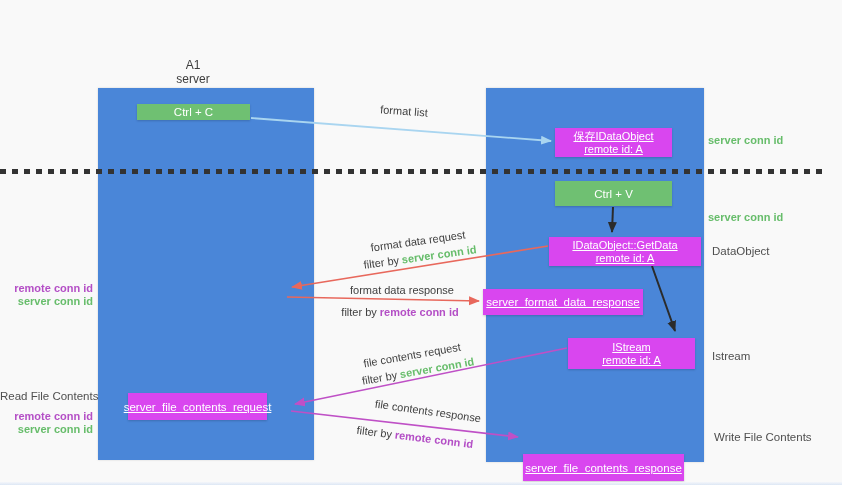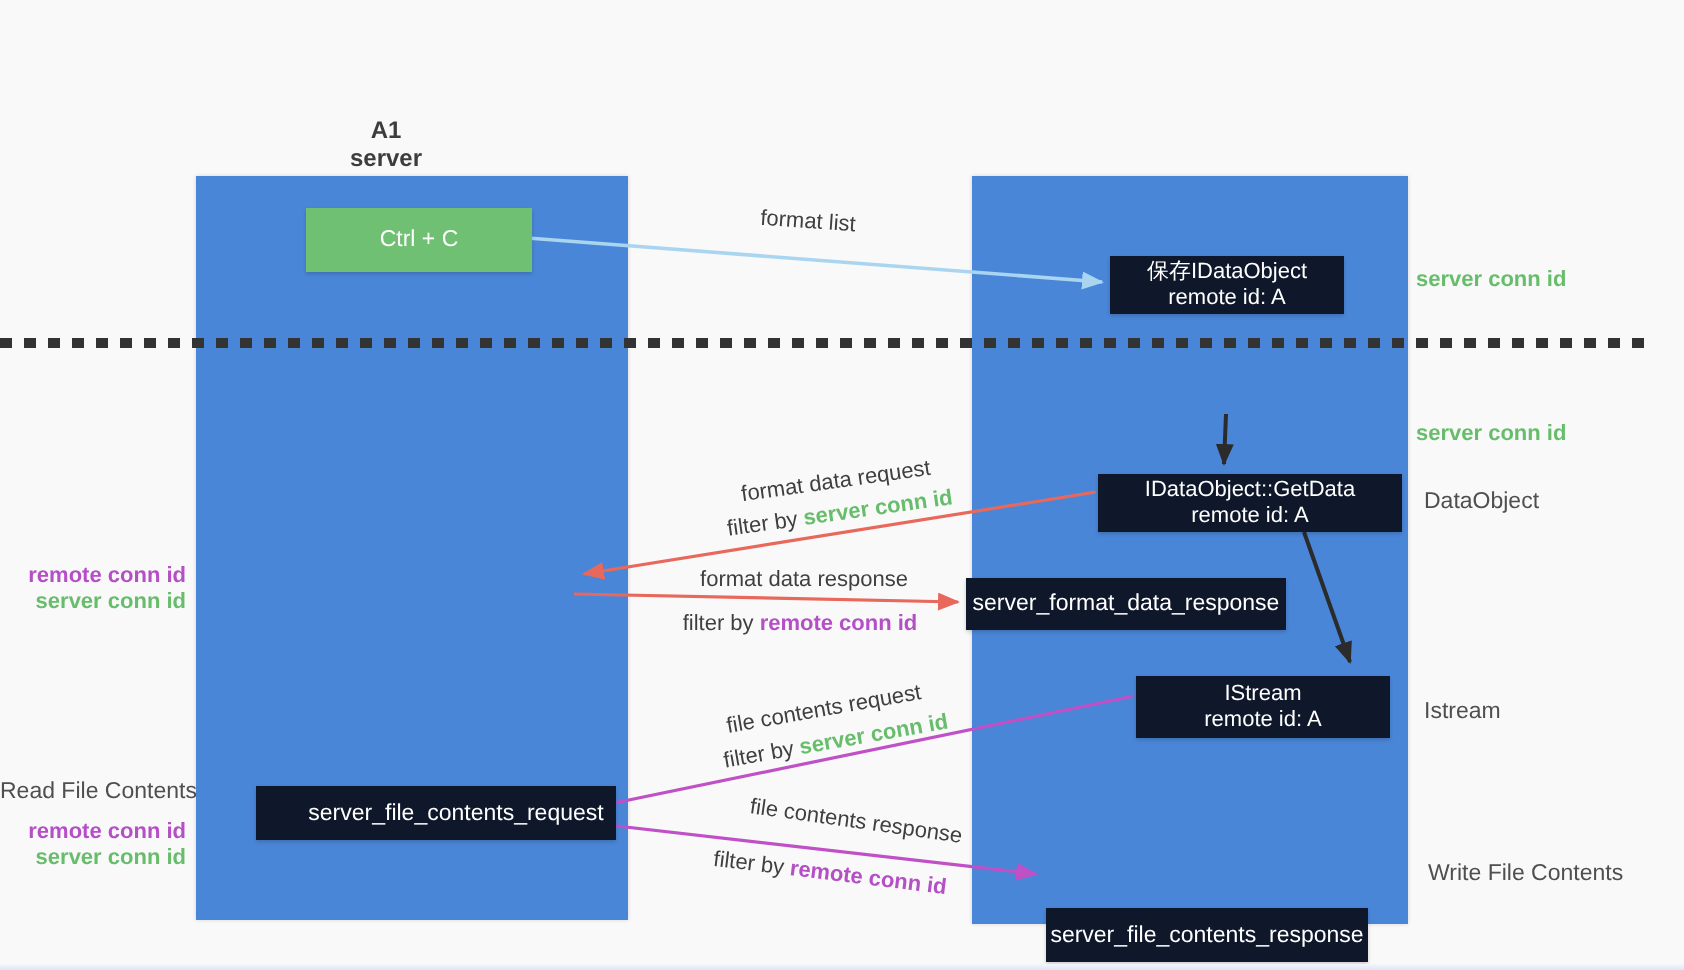--- a/index.html
+++ b/index.html
@@ -8,21 +8,21 @@
 
   .col{position:absolute; background:#4a86d8; box-shadow:0 0 2px rgba(0,0,0,.15);}
   .col-header{position:absolute; text-align:center; font-size:12px; color:#3d3d3d; line-height:14px;}
 
   .title{position:absolute; left:310px; top:8px; width:200px; text-align:center;
          font-size:15.5px; color:#3d3d3d; line-height:20px;}
 
   .node{position:absolute; display:flex; flex-direction:column; align-items:center; justify-content:center;
         color:#fff; text-align:center; box-shadow:0 1px 2px rgba(0,0,0,.18);}
   .node.green{background:#6fc072;}
-  .node.orange{background:#0f172a;}
+  .node.orange{background:#d946ef;text-decoration:underline;}
   .node .l1,.node .l2{font-size:11px; line-height:13px; white-space:nowrap;}
   .node.single{font-size:11.5px; white-space:nowrap;}
 
   .dashline{position:absolute; left:0; top:169px; width:826px; height:5px;
             background:repeating-linear-gradient(90deg,#333 0 6px,transparent 6px 12px);}
 
   .flow-label{position:absolute; font-size:11px; color:#3f3f3f; white-space:nowrap;}
   .flow-label .green{color:#67bd6b; font-weight:bold; margin-left:3px;}
   .flow-label .purple{color:#b44fc6; font-weight:bold; margin-left:3px;}
 
@@ -35,21 +35,21 @@
   svg.arrows{position:absolute; left:0; top:0; pointer-events:none;}
   .bottom-strip{position:absolute; left:0; bottom:0; width:842px; height:3px;
                 background:linear-gradient(#f4f6fa,#dde7f5);}
 </style>
 </head>
 <body>
 
 <div id="canvas">
 
 
-  <div class="col-header" style="left:133px; top:58px; width:120px;font-weight:bold;">
+  <div class="col-header" style="left:133px; top:58px; width:120px;">
     <div>A1</div>
     <div>server</div>
   </div>
 
   <div class="col" style="left:98px; top:88px; width:216px; height:372px;"></div>
   <div class="col" style="left:486px; top:88px; width:218px; height:374px;"></div>
 
   <div class="dashline"></div>
 
   <svg class="arrows" width="842" height="485">
@@ -69,42 +69,43 @@
     </defs>
     <line x1="251" y1="118" x2="551" y2="141" stroke="#a9d5f0" stroke-width="1.8" marker-end="url(#ah-blue)"></line>
     <line x1="613" y1="207" x2="612" y2="232" stroke="#2b2b2b" stroke-width="2" marker-end="url(#ah-black)"></line>
     <line x1="548" y1="246" x2="292" y2="287" stroke="#e8685c" stroke-width="1.6" marker-end="url(#ah-red)"></line>
     <line x1="287" y1="297" x2="479" y2="301" stroke="#e8685c" stroke-width="1.6" marker-end="url(#ah-red)"></line>
     <line x1="652" y1="266" x2="675" y2="331" stroke="#2b2b2b" stroke-width="2" marker-end="url(#ah-black)"></line>
     <line x1="567" y1="348" x2="295" y2="404" stroke="#bf50c6" stroke-width="1.6" marker-end="url(#ah-magenta)"></line>
     <line x1="291" y1="411" x2="518" y2="437" stroke="#bf50c6" stroke-width="1.6" marker-end="url(#ah-magenta)"></line>
   </svg>
 
-  <div class="node green single" style="left:137px; top:104px; width:113px; height:32px;margin-left:16px;">Ctrl + C</div>
+  <div class="node green single" style="left:137px; top:104px; width:113px; height:16px;">Ctrl + C</div>
 
   <div class="node orange" style="left:555px; top:128px; width:117px; height:29px;">
     <div class="l1">保存IDataObject</div>
     <div class="l2">remote id: A</div>
   </div>
 
+  <div class="node green single" style="left:555px; top:181px; width:117px; height:25px;">Ctrl + V</div>
 
   <div class="node orange" style="left:549px; top:237px; width:152px; height:29px;">
     <div class="l1">IDataObject::GetData</div>
     <div class="l2">remote id: A</div>
   </div>
 
 
   <div class="node orange single" style="left:483px; top:289px; width:160px; height:26px;">server_format_data_response</div>
 
   <div class="node orange" style="left:568px; top:338px; width:127px; height:31px;">
     <div class="l1">IStream</div>
     <div class="l2">remote id: A</div>
   </div>
 
-  <div class="node orange single" style="left:128px; top:393px; width:160px; height:27px;padding-left:20px;">server_file_contents_request</div>
+  <div class="node orange single" style="left:128px; top:393px; width:139px; height:27px;">server_file_contents_request</div>
 
   <div class="node orange single" style="left:523px; top:426px; width:161px; height:27px;margin-top:28px;">server_file_contents_response</div>
 
   <div class="flow-label" style="left:404px; top:111px; transform:translate(-50%,-50%) rotate(4deg);">format list</div>
 
   <div class="flow-label" style="left:418px; top:241px; transform:translate(-50%,-50%) rotate(-8deg);">format data request</div>
   <div class="flow-label" style="left:420px; top:257px; transform:translate(-50%,-50%) rotate(-8deg);">
     <span>filter by</span><span class="green">server conn id</span>
   </div>
 

